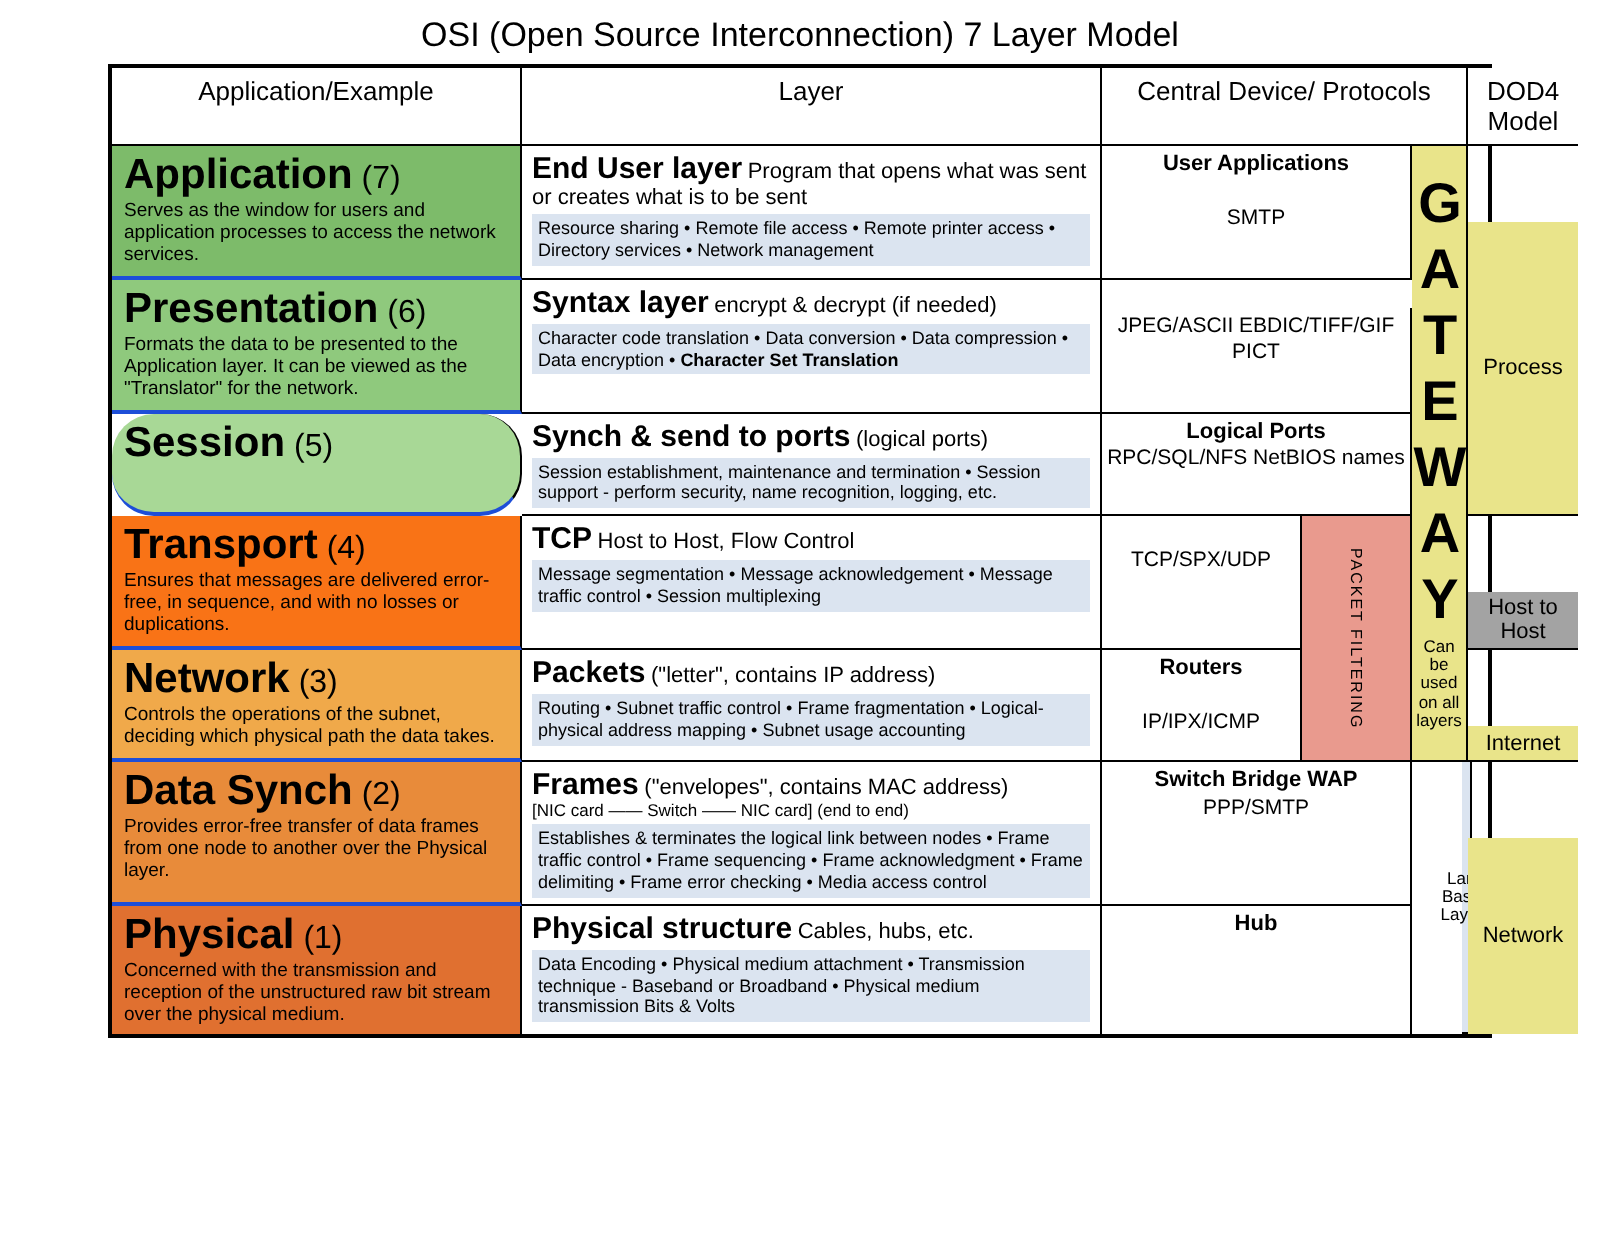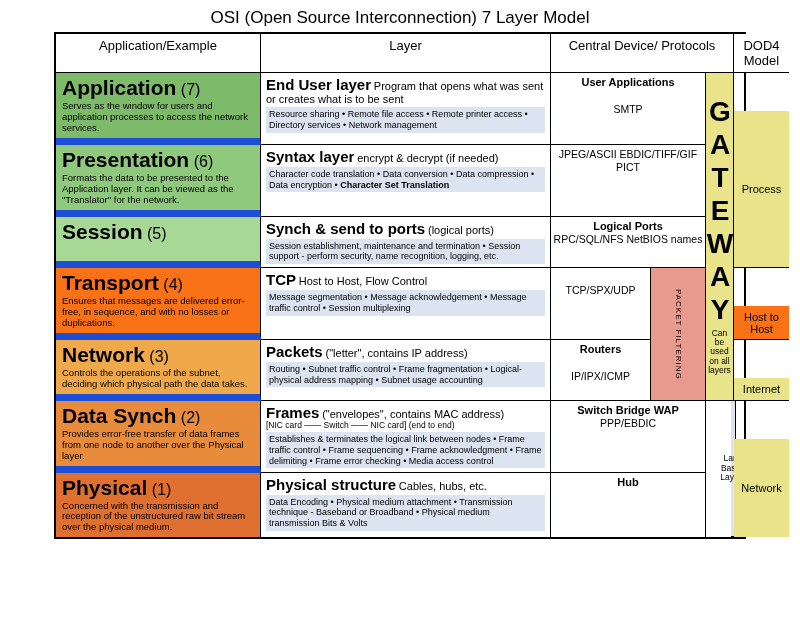--- a/index.html
+++ b/index.html
@@ -2,37 +2,37 @@
 <html><head>
 <meta charset="utf-8">
 <style>
   * { box-sizing: border-box; margin: 0; padding: 0; }
   body { font-family: Arial, Helvetica, sans-serif; background: #fff; width: 800px; }
   .wrap { width: 692px; margin: 8px auto 0; }
   .title { text-align: center; font-size: 17px; font-weight: 400; margin-bottom: 4px; }
   .grid { display: grid; grid-template-columns: 205px 290px 100px 55px 28px 55px; border: 2px solid #000; }
   .hdr { border-right: 1px solid #000; border-bottom: 1px solid #000; text-align: center; font-size: 13px; padding: 4px 2px; background: #fff; }
   .hdr:last-child { border-right: none; }
-  .layer { border-right: 1px solid #000; border-bottom: 7px solid #1d4ed8; padding: 4px 6px; }
+  .layer { border-right: 1px solid #000; border-bottom: 2px solid #1d4ed8; padding: 4px 6px; }
   .layer-title { font-size: 21px; font-weight: bold; line-height: 1; }
   .layer-num { font-size: 16px; font-weight: normal; }
   .layer-desc { font-size: 9.5px; line-height: 1.15; margin-top: 2px; }
   .app { border-right: 1px solid #000; border-bottom: 1px solid #000; padding: 3px 5px; font-size: 10px; }
   .app-title { font-size: 15px; font-weight: bold; display: inline; }
   .app-sub { font-size: 11px; font-weight: normal; display: inline; }
   .app-detail { background: #dbe4f0; font-size: 9px; line-height: 1.2; padding: 2px 3px; margin-top: 2px; }
   .dev { border-right: 1px solid #000; border-bottom: 1px solid #000; text-align: center; font-size: 10.5px; padding: 3px 2px; line-height: 1.25; }
   .dev strong { font-size: 11px; }
   .pf { background: #e99a8e; border-right: 1px solid #000; border-bottom: 1px solid #000; text-align: center; font-size: 8px; letter-spacing: 1px; writing-mode: vertical-rl; display: flex; align-items: center; justify-content: center; }
   .gw { background: #e9e48a; border-right: 1px solid #000; border-bottom: 1px solid #000; text-align: center; display: flex; align-items: center; justify-content: center; flex-direction: column; }
   .gw-text { font-size: 28px; font-weight: bold; letter-spacing: 2px; writing-mode: vertical-rl; text-orientation: upright; }
   .gw-note { font-size: 8.5px; line-height: 1.1; padding: 2px; }
   .dod { border-bottom: 1px solid #000; text-align: center; font-size: 11px; display: flex; align-items: center; justify-content: center; padding: 2px; margin-top: 38px; }
   .lbl { background: #dbe4f0; border-right: 1px solid #000; border-bottom: 1px solid #000; text-align: center; font-size: 8.5px; line-height: 1.1; display: flex; align-items: center; justify-content: center; padding: 2px; margin-left: 25px; }
-  .bg7{background:#7dbb6a;} .bg6{background:#8fc97d;} .bg5{background:#a8d896;}
+  .bg7{background:#7dbb6a;} .bg6{background:#8fc97d;} .bg5{background:#a8d896;border-radius:21px;}
   .bg4{background:#f97316;} .bg3{background:#f0a94a;} .bg2{background:#e88b3a;} .bg1{background:#e07030;}
   .nb { border-bottom: none !important; }
   .nr { border-right: none !important; }
   .fsub { font-size: 8.5px; line-height: 1.1; }
 </style>
 </head>
 <body>
 
 <div class="wrap">
   <div class="title">OSI (Open Source Interconnection) 7 Layer Model</div>
@@ -66,21 +66,21 @@
     <div class="layer bg6">
       <span class="layer-title">Presentation</span>
       <span class="layer-num">(6)</span>
       <div class="layer-desc">Formats the data to be presented to the Application layer. It can be viewed as the "Translator" for the network.</div>
     </div>
     <div class="app">
       <span class="app-title">Syntax layer</span>
       <span class="app-sub">encrypt &amp; decrypt (if needed)</span>
       <div class="app-detail">Character code translation • Data conversion • Data compression • Data encryption • <b>Character Set Translation</b></div>
     </div>
-    <div class="dev" style="grid-column: span 2;">JPEG/ASCII EBDIC/TIFF/GIF PICT</div>
+    <div class="dev" style="grid-column: span 2; margin-top: 14px;">JPEG/ASCII EBDIC/TIFF/GIF PICT</div>
 
     <div class="layer bg5">
       <span class="layer-title">Session</span>
       <span class="layer-num">(5)</span>
     </div>
     <div class="app">
       <span class="app-title">Synch &amp; send to ports</span>
       <span class="app-sub">(logical ports)</span>
       <div class="app-detail">Session establishment, maintenance and termination • Session support - perform security, name recognition, logging, etc.</div>
     </div>
@@ -96,21 +96,21 @@
     </div>
     <div class="app">
       <span class="app-title">TCP</span>
       <span class="app-sub">Host to Host, Flow Control</span>
       <div class="app-detail">Message segmentation • Message acknowledgement • Message traffic control • Session multiplexing</div>
     </div>
     <div class="dev">
       <br><span>TCP/SPX/UDP</span>
     </div>
     <div class="pf" style="grid-row: span 2;">PACKET  FILTERING</div>
-    <div class="dod nr" style="background:#f97316;">Host to Host</div>
+    <div class="dod nr" style="background:#a3a3a3;">Host to Host</div>
 
     <div class="layer bg3">
       <span class="layer-title">Network</span>
       <span class="layer-num">(3)</span>
       <div class="layer-desc">Controls the operations of the subnet, deciding which physical path the data takes.</div>
     </div>
     <div class="app">
       <span class="app-title">Packets</span>
       <span class="app-sub">("letter", contains IP address)</span>
       <div class="app-detail">Routing • Subnet traffic control • Frame fragmentation • Logical-physical address mapping • Subnet usage accounting</div>
@@ -127,21 +127,21 @@
       <div class="layer-desc">Provides error-free transfer of data frames from one node to another over the Physical layer.</div>
     </div>
     <div class="app">
       <span class="app-title">Frames</span>
       <span class="app-sub">("envelopes", contains MAC address)</span>
       <div class="fsub">[NIC card —— Switch —— NIC card]            (end to end)</div>
       <div class="app-detail">Establishes &amp; terminates the logical link between nodes • Frame traffic control • Frame sequencing • Frame acknowledgment • Frame delimiting • Frame error checking • Media access control</div>
     </div>
     <div class="dev" style="grid-column: span 2;">
       <strong>Switch Bridge WAP</strong><br>
-      <span>PPP/EBDIC</span>
+      <span>PPP/SMTP</span>
     </div>
     <div class="lbl" style="grid-row: span 2;">Land Based Layers</div>
     <div class="dod nr nb" style="grid-row: span 2; background:#e9e48a;">Network</div>
 
     <div class="layer bg1 nb">
       <span class="layer-title">Physical</span>
       <span class="layer-num">(1)</span>
       <div class="layer-desc">Concerned with the transmission and reception of the unstructured raw bit stream over the physical medium.</div>
     </div>
     <div class="app nb">

